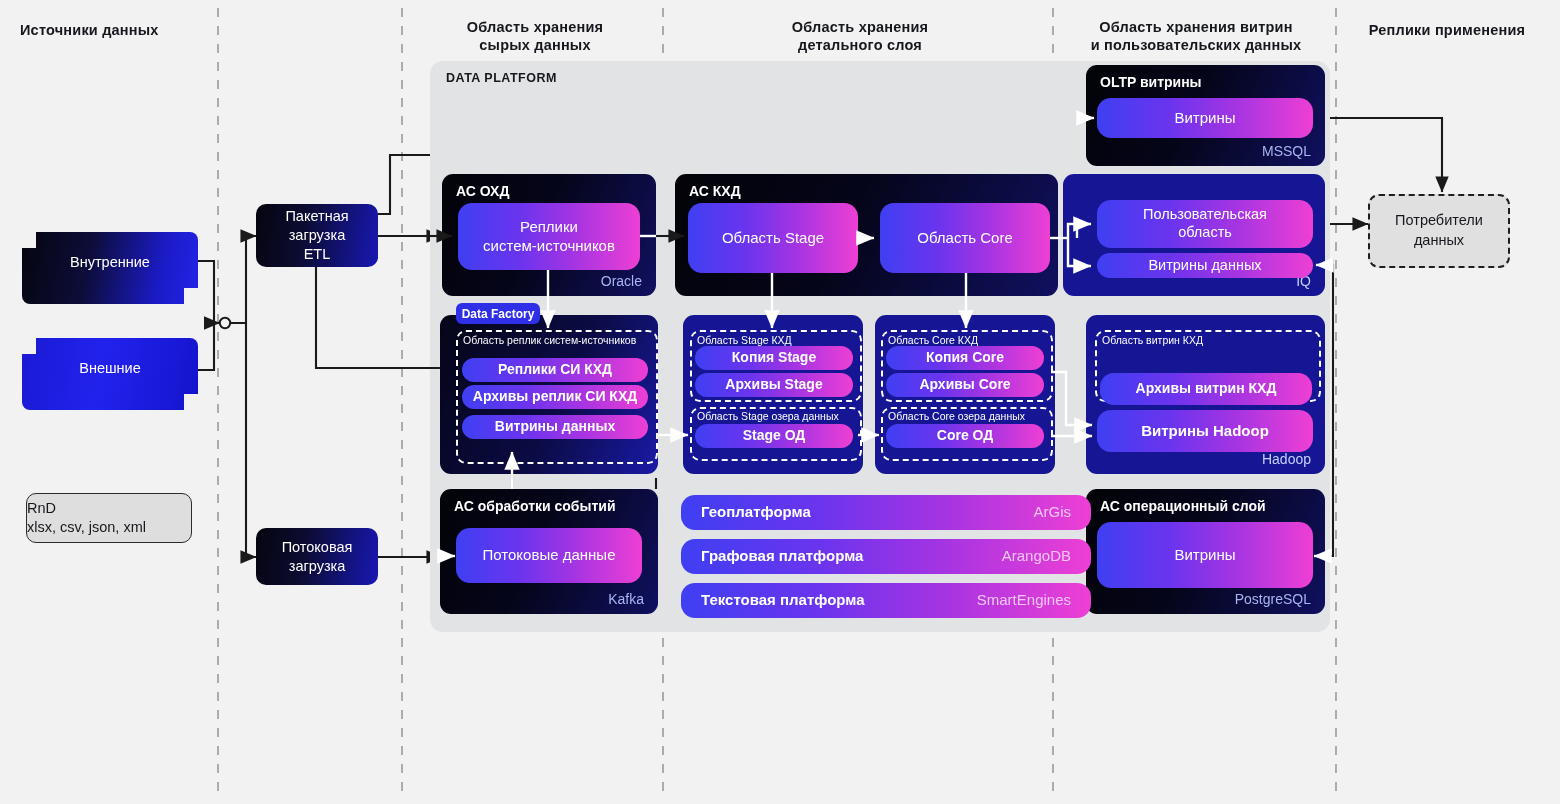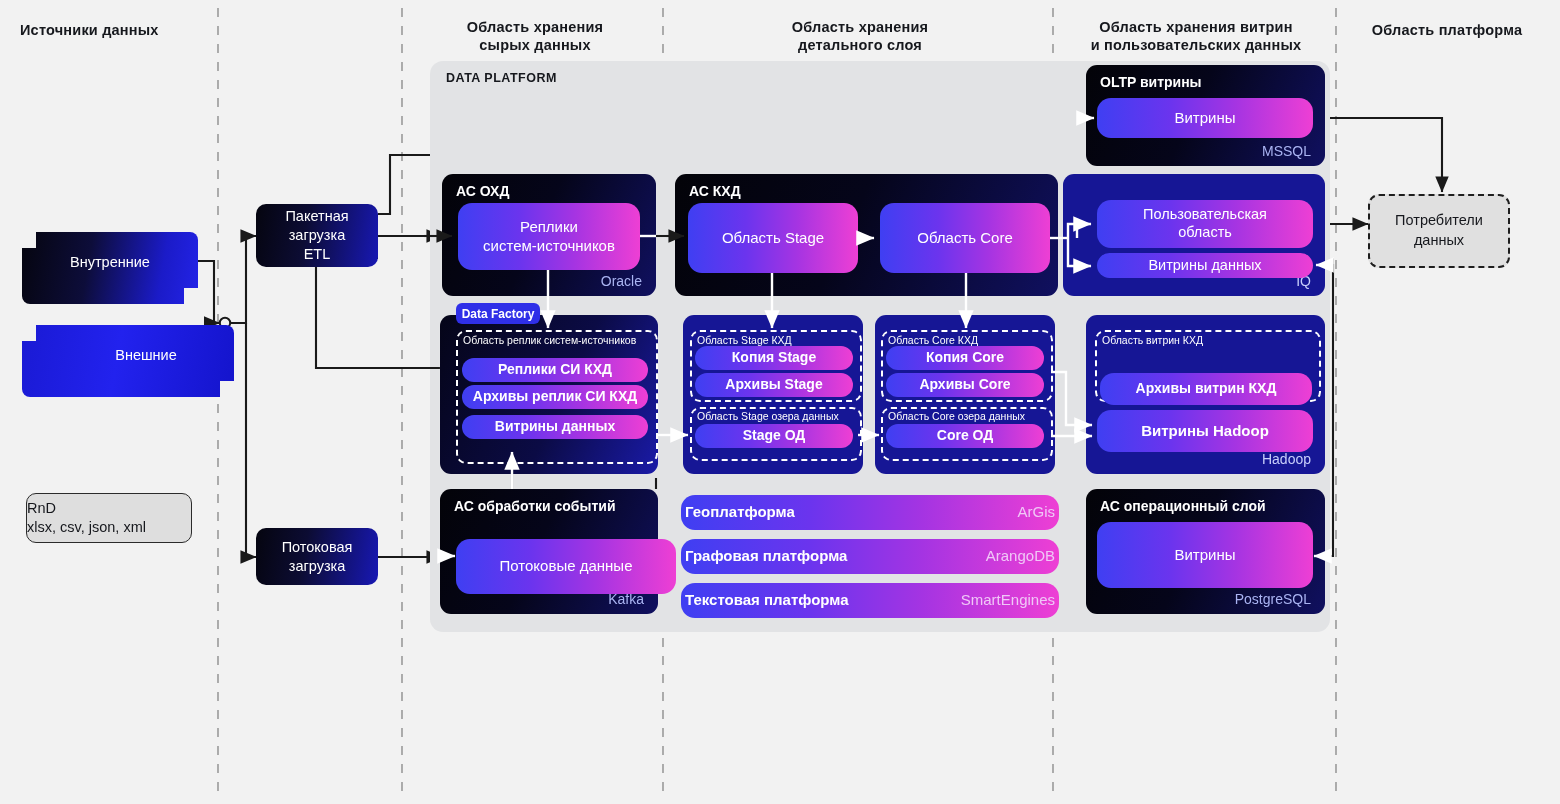--- a/index.html
+++ b/index.html
@@ -52,21 +52,21 @@
   .sys.navy{background:#161695;}
   .sys .sys-title{position:absolute;left:14px;top:9px;color:#fff;font-size:14px;font-weight:bold;}
   .sys .sys-tech{position:absolute;right:14px;bottom:7px;color:#aab4f2;font-size:14px;}
   .sys .sys-tech.bright{color:#c9cffb;}
 
   
   .pill{position:absolute;border-radius:14px;color:#fff;display:flex;align-items:center;
         justify-content:center;text-align:center;line-height:1.22;z-index:9;
         background:linear-gradient(90deg,#3f3ff2 0%,#6b34ee 34%,#a534e2 64%,#ee3fd4 100%);}
   .pill.b{font-weight:bold;}
-  .pill.lr{justify-content:space-between;padding:0 4px;}
+  .pill.lr{justify-content:space-between;padding:0 20px;}
   .pill .sub{color:#f0c7f7;font-weight:normal;}
 
   
   .zone{position:absolute;border:2px dashed #ffffff;border-radius:10px;z-index:6;}
   .zone-label{position:absolute;color:#ffffff;font-size:10.5px;z-index:10;
               background:transparent;white-space:nowrap;}
 
   
   .tag{position:absolute;background:#2f2fe8;border-radius:6px;color:#fff;font-size:12px;
        font-weight:bold;display:flex;align-items:center;justify-content:center;z-index:12;}
@@ -86,21 +86,21 @@
     </g>
   </svg>
 
   <div class="lane-title left" style="left:20px;top:21px;width:190px;">Источники данных</div>
   <div class="lane-title" style="left:420px;top:18px;width:230px;white-space:pre-line;">Область хранения
 сырых данных</div>
   <div class="lane-title" style="left:740px;top:18px;width:240px;white-space:pre-line;">Область хранения
 детального слоя</div>
   <div class="lane-title" style="left:1060px;top:18px;width:272px;white-space:pre-line;">Область хранения витрин
 и пользовательских данных</div>
-  <div class="lane-title" style="left:1342px;top:21px;width:210px;">Область платформа</div>
+  <div class="lane-title" style="left:1342px;top:21px;width:210px;">Реплики применения</div>
 
   <div class="platform" style="left:430px;top:61px;width:900px;height:571px;"></div>
   <div class="platform-label" style="left:446px;top:71px;">DATA PLATFORM</div>
 
   <svg class="wires back">
     <defs>
       <marker id="ad" markerWidth="9" markerHeight="9" refX="7.4" refY="3.2" orient="auto">
         <path d="M0,0 L7.6,3.2 L0,6.4 z" fill="#1a1a1a"></path>
       </marker>
     </defs>
@@ -130,21 +130,21 @@
 
       <path d="M1063,239 L1063,118 L1090,118" marker-end="url(#ad)"></path>
 
       <path d="M656,525 L1086,525" stroke="none"></path>
     </g>
   </svg>
 
   <div class="src internal" style="left:22px;top:232px;width:176px;height:72px;">
       <span>Внутренние</span>
     </div>
-  <div class="src external" style="left:22px;top:325px;width:176px;height:72px;padding-left:36px;">
+  <div class="src external" style="left:22px;top:338px;width:176px;height:72px;">
       <span>Внешние</span>
     </div>
 
   <div class="rnd" style="left:26px;top:493px;width:164px;height:48px;">
     <div>RnD</div>
     <div>xlsx, csv, json, xml</div>
   </div>
 
   <div class="loader" style="left:256px;top:204px;width:122px;height:63px;white-space:pre-line;">Пакетная
 загрузка
@@ -217,21 +217,21 @@
   <div class="zone" style="left:1095px;top:330px;width:222px;height:68px;"></div>
   <div class="zone-label" style="left:1102px;top:334px;">Область витрин КХД</div>
   <div class="pill b" style="left:1100px;top:373px;width:212px;height:32px;font-size:14px;">Архивы витрин КХД</div>
 
   <div class="pill b" style="left:1097px;top:410px;width:216px;height:42px;font-size:15px;">Витрины Hadoop</div>
 
   <div class="sys black" style="left:440px;top:489px;width:218px;height:125px;">
     <div class="sys-title">АС обработки событий</div>
     <div class="sys-tech">Kafka</div>
   </div>
-  <div class="pill" style="left:456px;top:528px;width:220px;height:55px;font-size:15px;margin-top:11px;">Потоковые данные</div>
+  <div class="pill" style="left:456px;top:528px;width:186px;height:55px;font-size:15px;">Потоковые данные</div>
 
   <div class="pill lr b" style="left:681px;top:495px;width:370px;height:35px;font-size:15px;">
     <span>Геоплатформа</span>
     <span class="sub">ArGis</span>
   </div>
   <div class="pill lr b" style="left:681px;top:539px;width:370px;height:35px;font-size:15px;">
     <span>Графовая платформа</span>
     <span class="sub">ArangoDB</span>
   </div>
   <div class="pill lr b" style="left:681px;top:583px;width:370px;height:35px;font-size:15px;">

